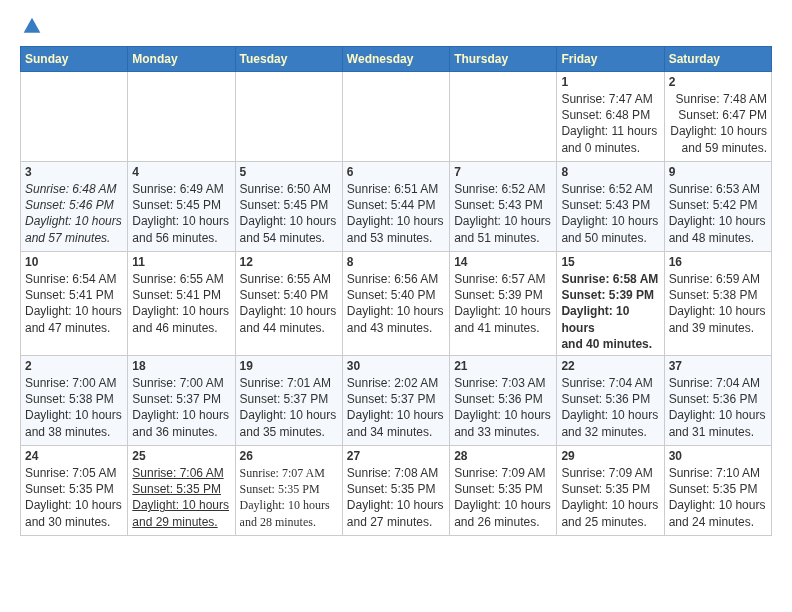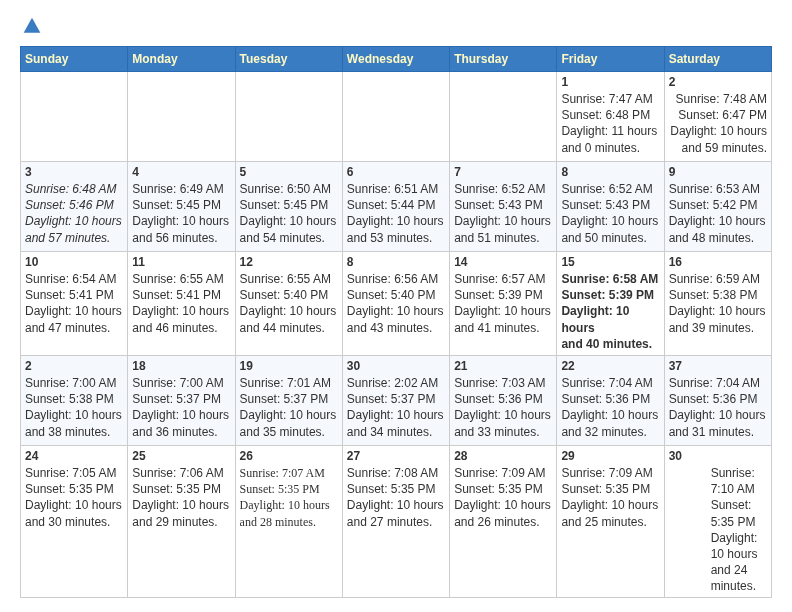--- a/index.html
+++ b/index.html
@@ -312,21 +312,21 @@
         <tr>
           <td>
             <span class="day-num">24</span>
             <div class="day-info" style="white-space: pre-line;">Sunrise: 7:05 AM
 Sunset: 5:35 PM
 Daylight: 10 hours
 and 30 minutes.</div>
           </td>
           <td>
             <span class="day-num">25</span>
-            <div class="day-info" style="white-space: pre-line;">Sunrise: 7:06 AM
+            <div class="day-info" style="white-space: pre-line; text-decoration: underline;">Sunrise: 7:06 AM
 Sunset: 5:35 PM
 Daylight: 10 hours
 and 29 minutes.</div>
           </td>
           <td>
             <span class="day-num">26</span>
             <div class="day-info" style="white-space: pre-line; font-family: Liberation Serif, serif;">Sunrise: 7:07 AM
 Sunset: 5:35 PM
 Daylight: 10 hours
 and 28 minutes.</div>
@@ -347,21 +347,21 @@
           </td>
           <td>
             <span class="day-num">29</span>
             <div class="day-info" style="white-space: pre-line;">Sunrise: 7:09 AM
 Sunset: 5:35 PM
 Daylight: 10 hours
 and 25 minutes.</div>
           </td>
           <td>
             <span class="day-num">30</span>
-            <div class="day-info" style="white-space: pre-line; margin-left: 42px;">Sunrise: 7:10 AM
+            <div class="day-info" style="white-space: pre-line;">Sunrise: 7:10 AM
 Sunset: 5:35 PM
 Daylight: 10 hours
 and 24 minutes.</div>
           </td>
         </tr>
       </tbody>
   </table>
 </div>
 
 </body></html>

